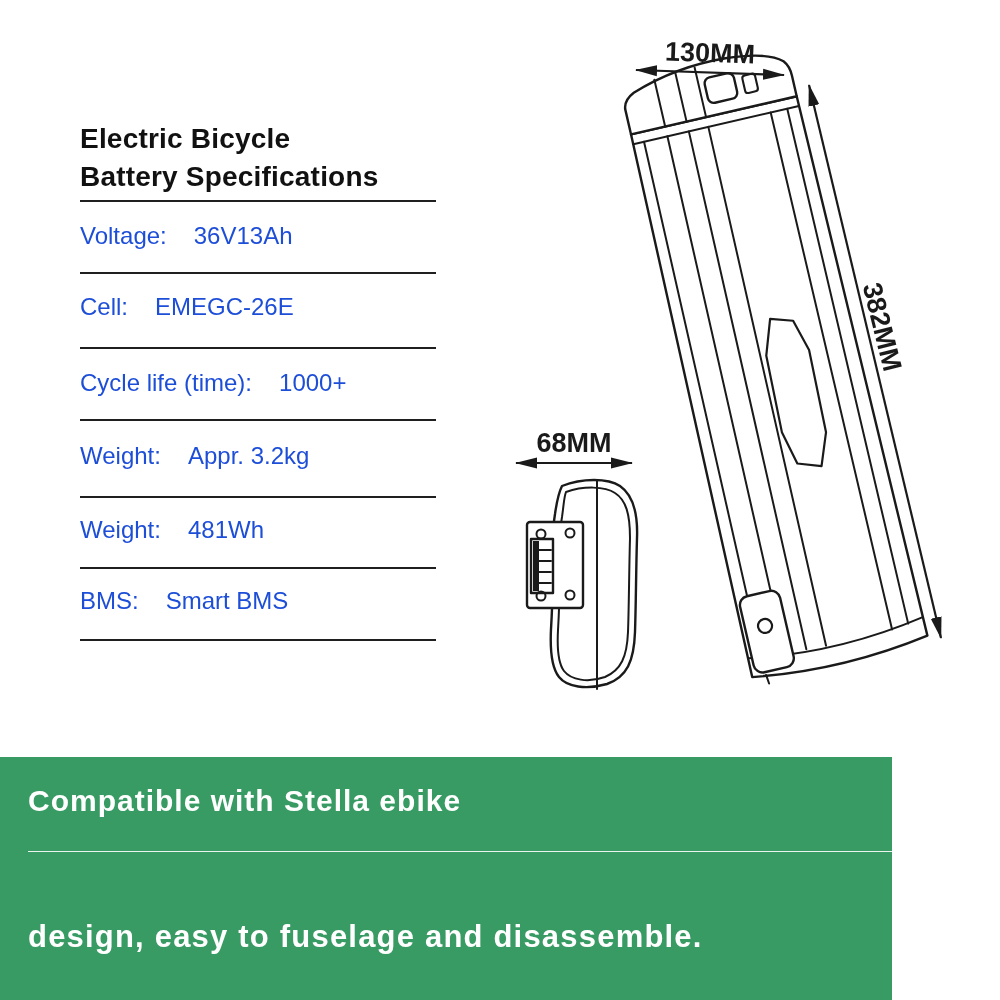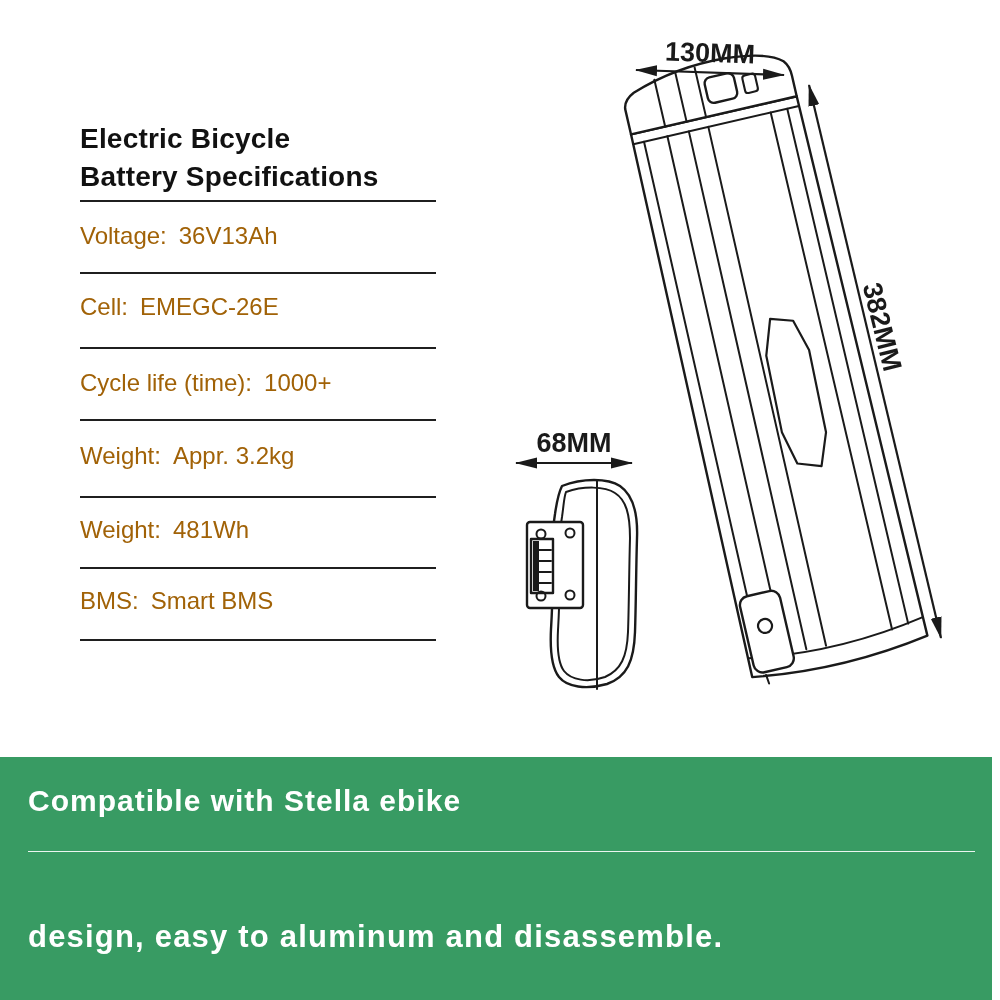--- a/index.html
+++ b/index.html
@@ -26,43 +26,43 @@
     position: absolute;
     left: 80px;
     width: 356px;
     border-top: 2px solid #1f1f1f;
     height: 0;
   }
   .spec-row {
     position: absolute;
     left: 80px;
     display: flex;
-    gap: 12px;
+    gap: 27px;
     font-size: 24px;
     line-height: 30px;
-    color: #a16207;
+    color: #1d4ed8;
     white-space: nowrap;
   }
   
   .drawing {
     position: absolute;
     left: 0; top: 0;
     width: 1000px; height: 757px;
   }
   .drawing text {
     font-family: "Liberation Sans", sans-serif;
     font-weight: bold;
     font-size: 27px;
     fill: #1a1a1a;
   }
   
   .banner {
     position: absolute;
     left: 0; top: 757px;
-    width: 992px; height: 243px;
+    width: 892px; height: 243px;
   }
   .banner-title {
     position: absolute;
     left: 28px; top: 26px;
     font-size: 30px;
     font-weight: bold;
     letter-spacing: 1px;
     line-height: 36px;
     white-space: nowrap;
   }
@@ -183,17 +183,17 @@
       <rect stroke="none" fill="#1a1a1a" x="533" y="541" width="6" height="50"></rect>
       <path stroke-width="2" d="M539 550 L551 550 M539 561 L551 561 M539 572 L551 572 M539 583 L551 583"></path>
     </g>
   </svg>
 
   <div class="banner" style="background: rgb(56, 155, 99); color: rgb(255, 255, 255);">
     <div class="banner-title">Compatible with Stella ebike</div>
     <div class="banner-sep"></div>
     <div class="banner-desc">
       <br>
-      <span>design, easy to aluminum and disassemble.</span>
+      <span>design, easy to fuselage and disassemble.</span>
     </div>
   </div>
 
 </div>
 
 </body></html>

